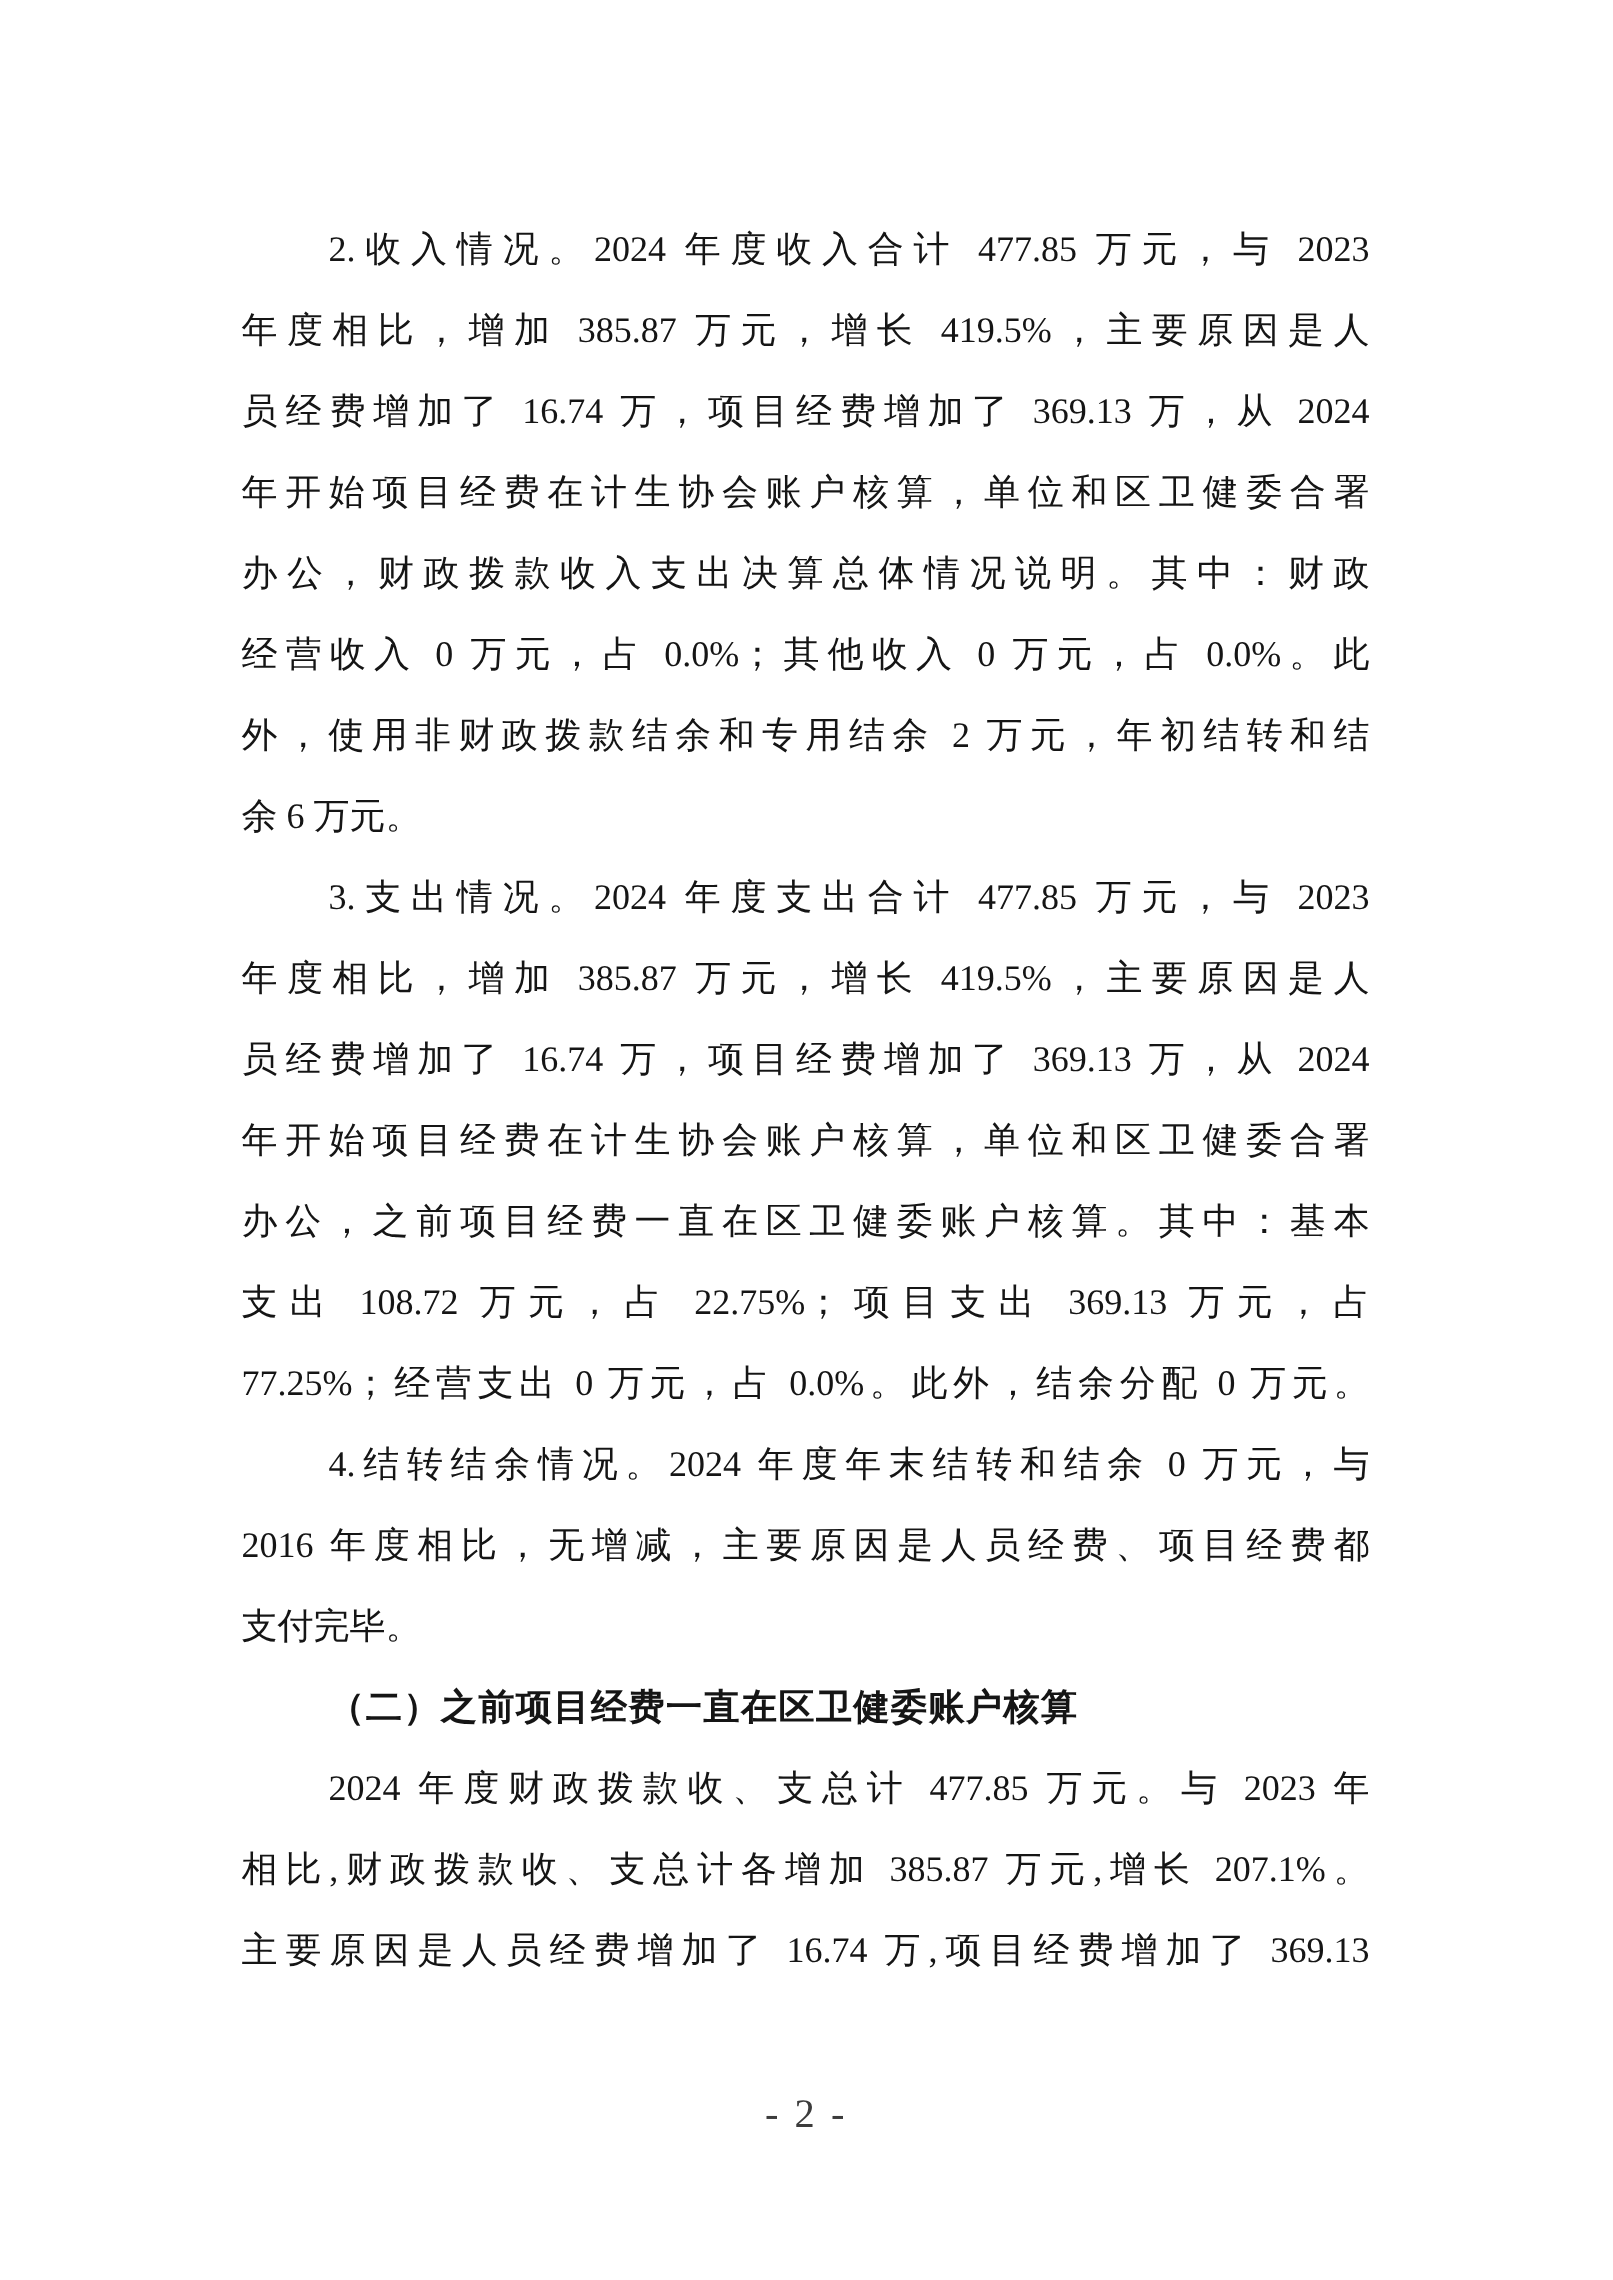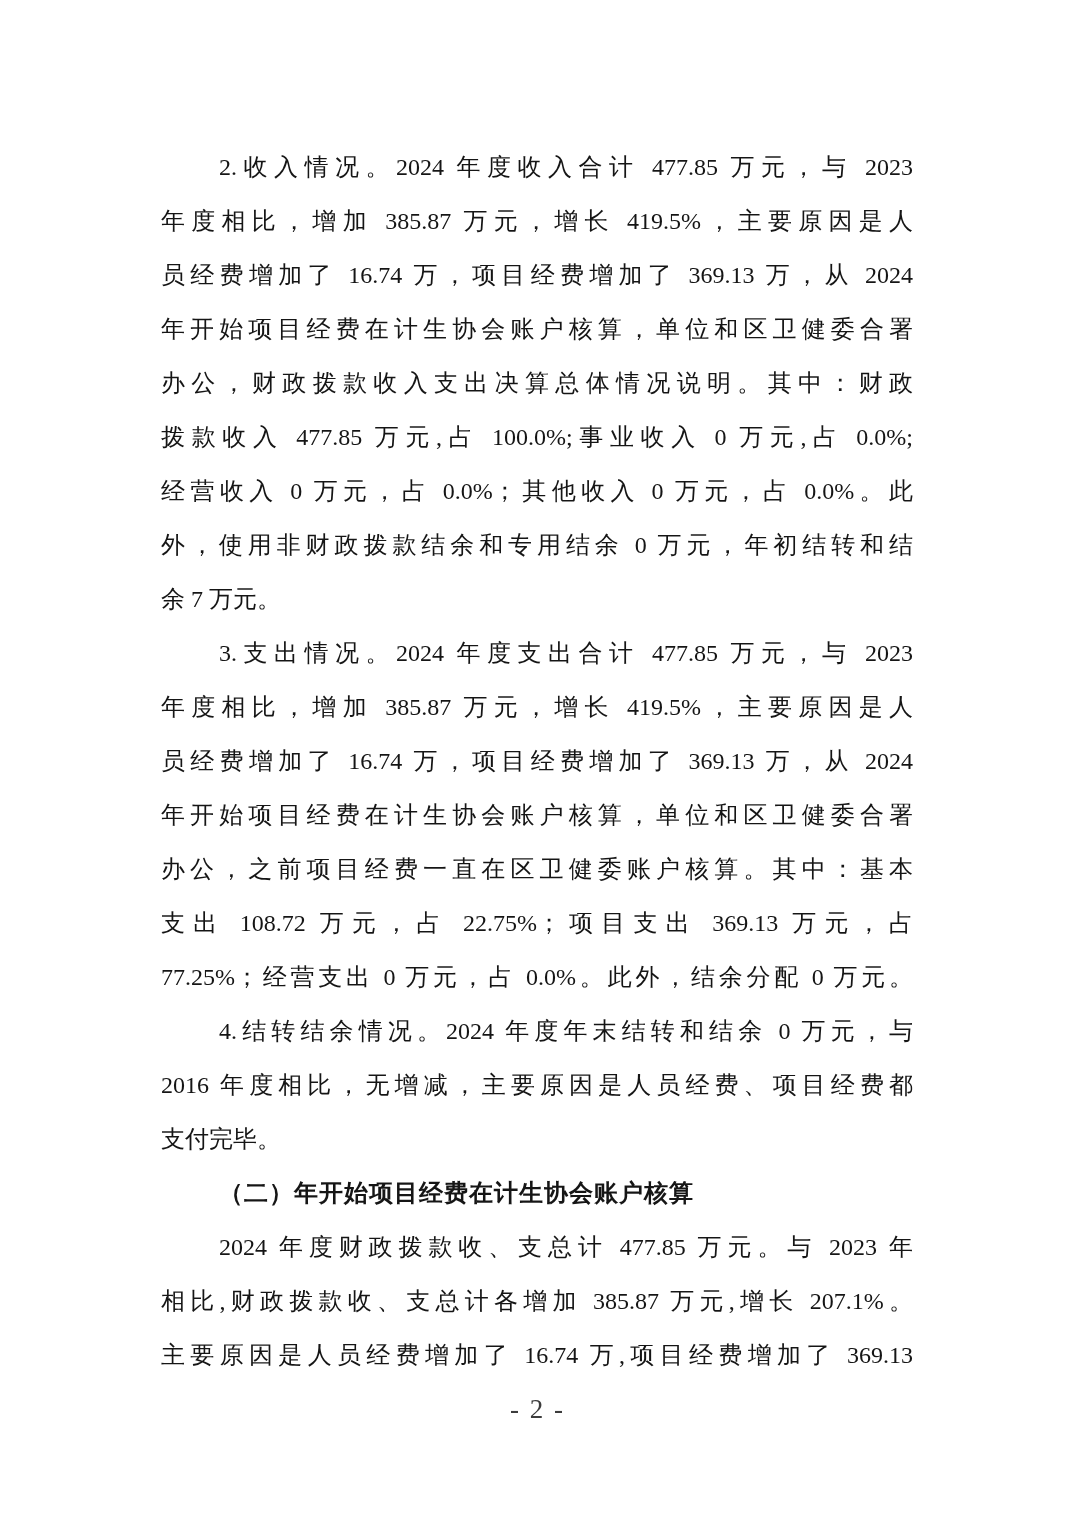--- a/index.html
+++ b/index.html
@@ -60,44 +60,43 @@
 <div class="page">
 
   <div class="text-block">
 
     <div class="para">
       <div class="line indent">2.收入情况。2024 年度收入合计 477.85 万元，与 2023</div>
       <div class="line">年度相比，增加 385.87 万元，增长 419.5%，主要原因是人</div>
       <div class="line">员经费增加了 16.74 万，项目经费增加了 369.13 万，从 2024</div>
       <div class="line">年开始项目经费在计生协会账户核算，单位和区卫健委合署</div>
       <div class="line">办公，财政拨款收入支出决算总体情况说明。其中：财政</div>
-      <div class="line">拨款收入 477.85 万元,占 100.0%;事业收入 0 万元,占 0.0%;</div>
       <div class="line">经营收入 0 万元，占 0.0%；其他收入 0 万元，占 0.0%。此</div>
-      <div class="line">外，使用非财政拨款结余和专用结余 0 万元，年初结转和结</div>
-      <div class="line plain">余 7 万元。</div>
+      <div class="line">外，使用非财政拨款结余和专用结余 2 万元，年初结转和结</div>
+      <div class="line plain">余 6 万元。</div>
     </div>
 
     <div class="para">
       <div class="line indent">3.支出情况。2024 年度支出合计 477.85 万元，与 2023</div>
       <div class="line">年度相比，增加 385.87 万元，增长 419.5%，主要原因是人</div>
       <div class="line">员经费增加了 16.74 万，项目经费增加了 369.13 万，从 2024</div>
       <div class="line">年开始项目经费在计生协会账户核算，单位和区卫健委合署</div>
       <div class="line">办公，之前项目经费一直在区卫健委账户核算。其中：基本</div>
       <div class="line">支出 108.72 万元，占 22.75%；项目支出 369.13 万元，占</div>
       <div class="line">77.25%；经营支出 0 万元，占 0.0%。此外，结余分配 0 万元。</div>
     </div>
 
     <div class="para">
       <div class="line indent">4.结转结余情况。2024 年度年末结转和结余 0 万元，与</div>
       <div class="line">2016 年度相比，无增减，主要原因是人员经费、项目经费都</div>
       <div class="line plain">支付完毕。</div>
     </div>
 
     <div class="para">
-      <div class="line plain indent heading">（二）年开始项目经费在计生协会账户核算</div>
+      <div class="line plain indent heading">（二）之前项目经费一直在区卫健委账户核算</div>
     </div>
 
     <div class="para">
       <div class="line indent">2024 年度财政拨款收、支总计 477.85 万元。与 2023 年</div>
       <div class="line">相比,财政拨款收、支总计各增加 385.87 万元,增长 207.1%。</div>
       <div class="line">主要原因是人员经费增加了 16.74 万,项目经费增加了 369.13</div>
     </div>
 
   </div>
 

